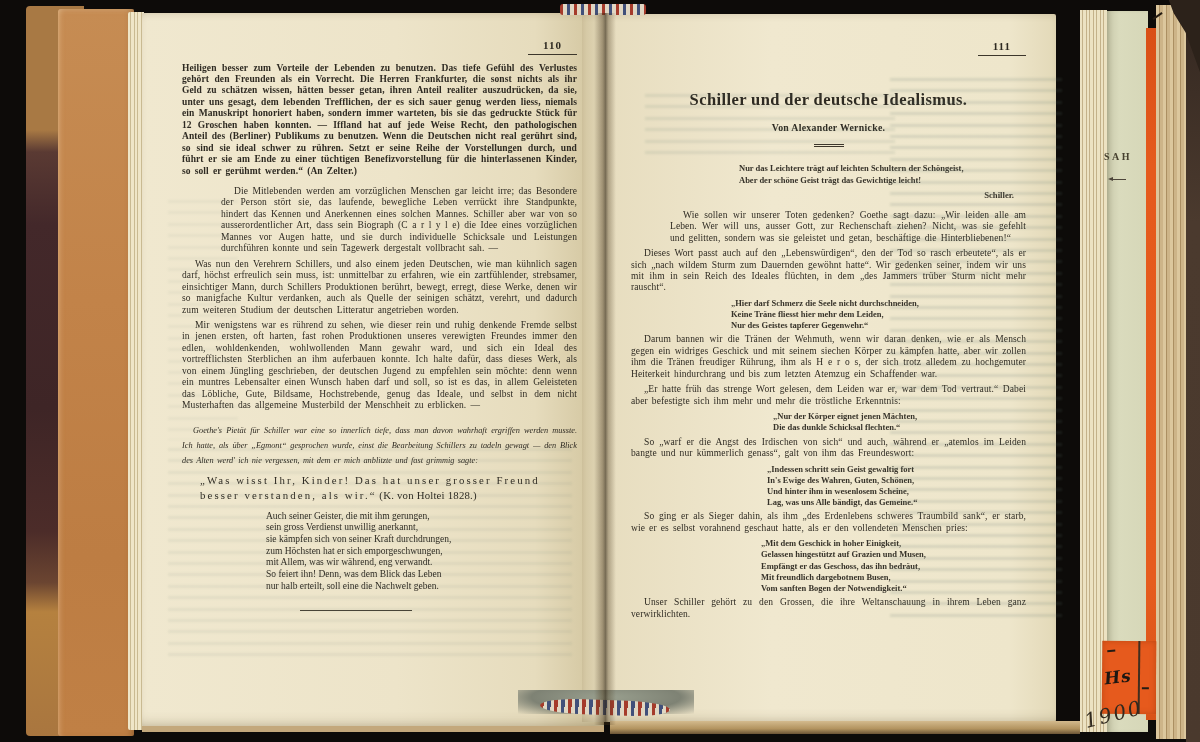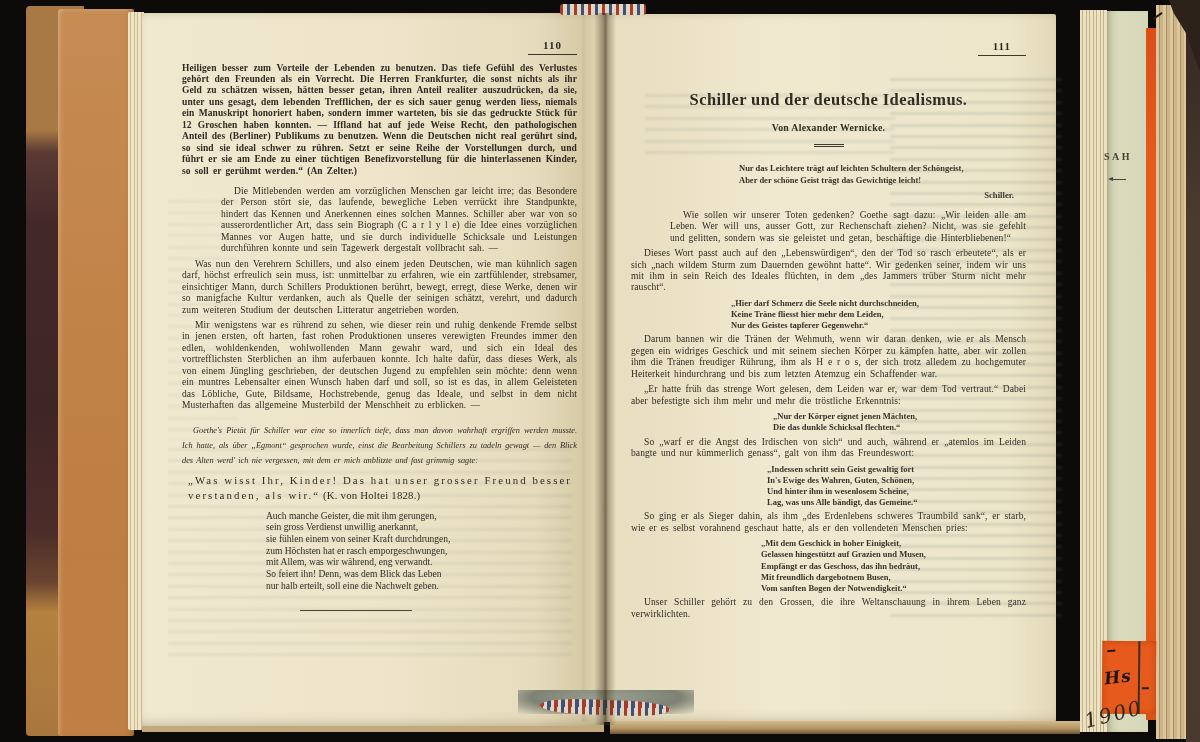--- a/index.html
+++ b/index.html
@@ -62,21 +62,21 @@
   .bt {
     font-size:9.5px; line-height:11.45px; text-align:justify;
     text-indent:13px; margin:0 0 4px; word-spacing:1.6px; letter-spacing:.1px;
   }
   .bt.noind { text-indent:0;font-weight:bold; }
   .bt.gap { margin-top:9px;margin-left:39px; }
   .small-note {
     font-size:8.3px; line-height:15px; text-align:justify; text-indent:11px;
     margin:11px 0 5px; word-spacing:1.2px;font-style:italic;
   }
-  .holtei { margin:3px 0 6px 6px; font-size:10.8px; line-height:15px; }
+  .holtei { margin:3px 0 6px 18px; font-size:10.8px; line-height:15px; }
   .holtei .sperr { letter-spacing:2.1px; }
   .holtei .attr { letter-spacing:.2px; }
   .verse-main { font-size:9.5px; line-height:11.7px; margin:8px 0 0 84px; }
   .end-rule { width:112px; border-top:1.6px solid #474134; margin:17px 0 0 118px; }
 
   .title-row { text-align:center; margin:34px 0 0; }
   .title { font-size:16.5px; font-weight:bold; letter-spacing:.4px; }
   .byline-row { text-align:center; margin:7px 0 0; }
   .byline { font-size:9.8px; font-weight:bold; letter-spacing:.3px; }
   .byline-rule { width:30px; margin:9px auto 0; border-top:1.7px solid #3c362b; border-bottom:.8px solid #3c362b; height:1.6px; }
@@ -158,24 +158,24 @@
     <div class="pagenum-row">
       <span class="pagenum">110</span>
     </div>
     <p class="bt noind">Heiligen besser zum Vorteile der Lebenden zu benutzen.  Das tiefe Gefühl des Verlustes gehört den Freunden als ein Vorrecht.  Die Herren Frankfurter, die sonst nichts als ihr Geld zu schätzen wissen, hätten besser getan, ihren Anteil realiter auszudrücken, da sie, unter uns gesagt, dem lebenden Trefflichen, der es sich sauer genug werden liess, niemals ein Manuskript honoriert haben, sondern immer warteten, bis sie das gedruckte Stück für 12 Groschen haben konnten. — Iffland hat auf jede Weise Recht, den pathologischen Anteil des (Berliner) Publikums zu benutzen.  Wenn die Deutschen nicht real gerührt sind, so sind sie ideal schwer zu rühren.  Setzt er seine Reihe der Vorstellungen durch, und führt er sie am Ende zu einer tüchtigen Benefizvorstellung für die hinterlassenen Kinder, so soll er gerühmt werden.“  (An Zelter.)</p>
     <p class="bt gap">Die Mitlebenden werden am vorzüglichen Menschen gar leicht irre; das Besondere der Person stört sie, das laufende, bewegliche Leben verrückt ihre Standpunkte, hindert das Kennen und Anerkennen eines solchen Mannes.  Schiller aber war von so ausserordentlicher Art, dass sein Biograph (C a r l y l e) die Idee eines vorzüglichen Mannes vor Augen hatte, und sie durch individuelle Schicksale und Leistungen durchführen konnte und sein Tagewerk dergestalt vollbracht sah. —</p>
     <p class="bt">Was nun den Verehrern Schillers, und also einem jeden Deutschen, wie man kühnlich sagen darf, höchst erfreulich sein muss, ist: unmittelbar zu erfahren, wie ein zartfühlender, strebsamer, einsichtiger Mann, durch Schillers Produktionen berührt, bewegt, erregt, diese Werke, denen wir so manigfache Kultur verdanken, auch als Quelle der seinigen schätzt, verehrt, und dadurch zum weiteren Studium der deutschen Litteratur angetrieben worden.</p>
     <p class="bt">Mir wenigstens war es rührend zu sehen, wie dieser rein und ruhig denkende Fremde selbst in jenen ersten, oft harten, fast rohen Produktionen unseres verewigten Freundes immer den edlen, wohldenkenden, wohlwollenden Mann gewahr ward, und sich ein Ideal des vortrefflichsten Sterblichen an ihm auferbauen konnte. Ich halte dafür, dass dieses Werk, als von einem Jüngling geschrieben, der deutschen Jugend zu empfehlen sein möchte: denn wenn ein muntres Lebensalter einen Wunsch haben darf und soll, so ist es das, in allem Geleisteten das Löbliche, Gute, Bildsame, Hochstrebende, genug das Ideale, und selbst in dem nicht Musterhaften das allgemeine Musterbild der Menschheit zu erblicken. —</p>
     <p class="small-note">Goethe's Pietät für Schiller war eine so innerlich tiefe, dass man davon wahrhaft ergriffen werden musste.  Ich hatte, als über „Egmont“ gesprochen wurde, einst die Bearbeitung Schillers zu tadeln gewagt — den Blick des Alten werd' ich nie vergessen, mit dem er mich anblitzte und fast grimmig sagte:</p>
     <p class="holtei"><span class="sperr">„Was wisst Ihr, Kinder!  Das hat unser grosser Freund besser verstanden, als wir.“</span> <span class="attr">(K. von Holtei 1828.)</span></p>
     <div class="verse-main">
-        <div>Auch manche Geister, die mit ihm gerungen,</div>
+        <div>Auch seiner Geister, die mit ihm gerungen,</div>
         <div>sein gross Verdienst unwillig anerkannt,</div>
-        <div>sie fühlen einem von seiner Kraft durchdrungen,</div>
-        <div>zum Höchsten hat er rasch emporgeschwungen,</div>
+        <div>sie kämpfen sich von seiner Kraft durchdrungen,</div>
+        <div>zum Höchsten hat er sich emporgeschwungen,</div>
         <div>mit Allem, was wir während, eng verwandt.</div>
         <div>So feiert ihn!  Denn, was dem Blick das Leben</div>
         <div>nur halb erteilt, soll eine die Nachwelt geben.</div>
       </div>
     <div class="end-rule"></div>
   </div>
 </div>
 
 <div class="abs page" id="page-right">
   <div class="inner-r">

